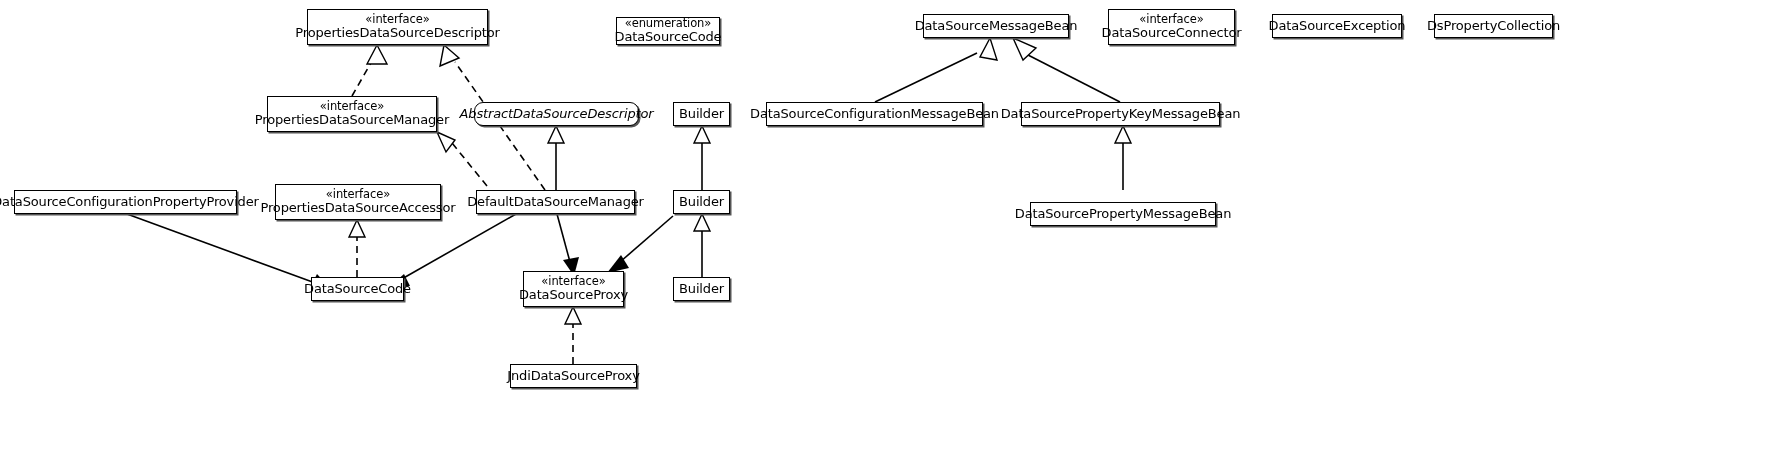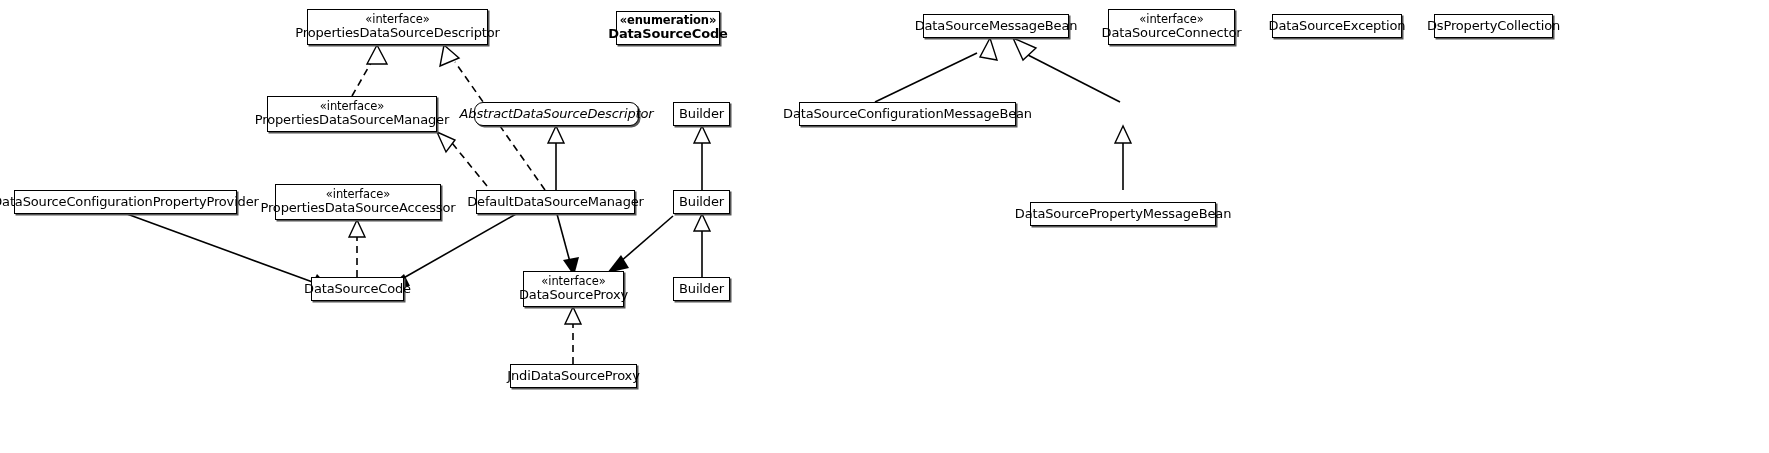--- a/index.html
+++ b/index.html
@@ -162,21 +162,21 @@
 
   </svg>
 
   <div id="node-layer">
 
     <div class="uml-node" style="left:307px; top:9px; width:181px; height:36px;">
       <div class="uml-stereotype">«interface»</div>
       <div class="uml-name">PropertiesDataSourceDescriptor</div>
     </div>
 
-    <div class="uml-node" style="left:616px; top:11px; width:104px; height:34px;font-weight:bold;">
+    <div class="uml-node" style="left:616px; top:17px; width:104px; height:28px;">
       <div class="uml-stereotype">«enumeration»</div>
       <div class="uml-name">DataSourceCode</div>
     </div>
 
     <div class="uml-node" style="left:923px; top:14px; width:146px; height:24px;">
       <div class="uml-name">DataSourceMessageBean</div>
     </div>
 
     <div class="uml-node" style="left:1108px; top:9px; width:127px; height:36px;">
       <div class="uml-stereotype">«interface»</div>
@@ -197,24 +197,27 @@
     </div>
 
     <div class="uml-node italic" style="left:474px; top:102px; width:165px; height:24px;border-radius:9px;">
       <div class="uml-name">AbstractDataSourceDescriptor</div>
     </div>
 
     <div class="uml-node" style="left:673px; top:102px; width:57px; height:24px;">
       <div class="uml-name">Builder</div>
     </div>
 
-    <div class="uml-node" style="left:799px; top:102px; width:217px; height:24px;">
+    <div class="uml-node" style="left:766px; top:102px; width:217px; height:24px;">
       <div class="uml-name">DataSourceConfigurationMessageBean</div>
     </div>
 
+    <div class="uml-node" style="left:1021px; top:102px; width:199px; height:24px;">
+      <div class="uml-name">DataSourcePropertyKeyMessageBean</div>
+    </div>
 
     <div class="uml-node" style="left:14px; top:190px; width:223px; height:24px;">
       <div class="uml-name">DataSourceConfigurationPropertyProvider</div>
     </div>
 
     <div class="uml-node" style="left:275px; top:184px; width:166px; height:36px;">
       <div class="uml-stereotype">«interface»</div>
       <div class="uml-name">PropertiesDataSourceAccessor</div>
     </div>
 

